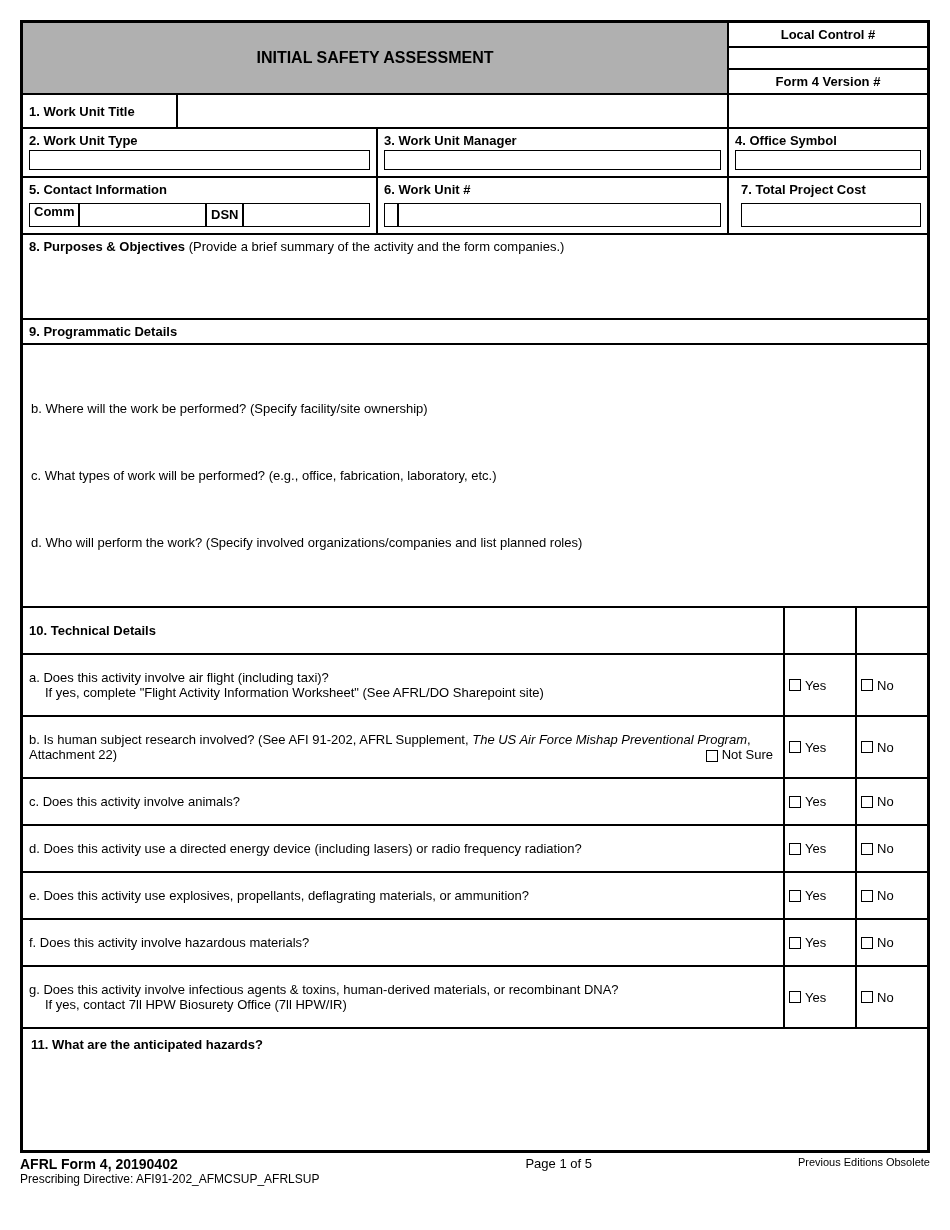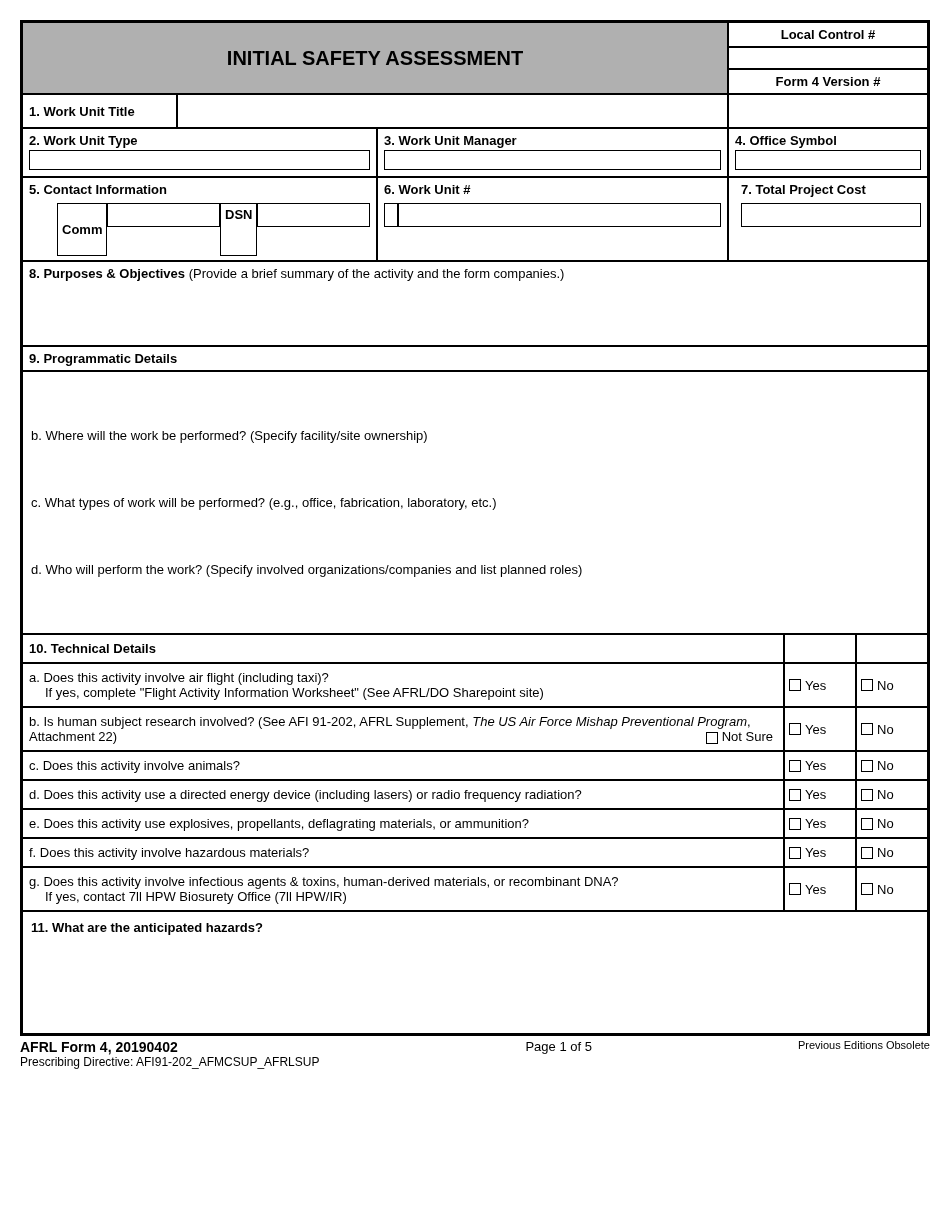--- a/index.html
+++ b/index.html
@@ -18,21 +18,21 @@
     border: 1px solid #000;
     padding: 4px 6px;
     position: relative;
   }
   .title-block {
     flex: 1;
     background: #b0b0b0;
     display: flex;
     align-items: center;
     justify-content: center;
-    font-size: 20px;
+    font-size: 16px;
     font-weight: bold;
     padding: 18px 0;
   }
   .right-header {
     min-width: 200px;
     text-align: center;
     font-weight: bold;
     padding: 4px 6px;
   }
   .input-line {
@@ -50,21 +50,21 @@
     height: 12px;
     border: 1px solid #000;
     background: #fff;
     vertical-align: middle;
     margin-right: 4px;
   }
   .tech-row { display: flex; }
   .tech-q {
     flex: 1;
     border: 1px solid #000;
-    padding: 6px 6px;
+    padding: 15px 6px;
     font-size: 13px;
   }
   .tech-yn {
     width: 72px;
     border: 1px solid #000;
     padding: 3px 4px;
     display: flex;
     align-items: center;
     font-size: 13px;
   }
@@ -118,21 +118,21 @@
     <div class="cell" style="width:200px;">
       <div class="label">4.  Office Symbol</div>
       <div class="input-line"></div>
     </div>
   </div>
 
   <div class="row">
     <div class="cell" style="flex:0 0 355px;">
       <div class="label" style="margin-bottom:6px;">5.  Contact Information</div>
       <div style="display:flex;gap:0;">
-        <div style="border:1px solid #000;padding:18px 4px;font-weight:bold;margin-left:28px;">Comm</div>
+        <div style="border:1px solid #000;padding:0 4px;font-weight:bold;">Comm</div>
         <div style="border:1px solid #000;flex:1;height:24px;"></div>
         <div style="border:1px solid #000;padding:3px 4px;font-weight:bold;">DSN</div>
         <div style="border:1px solid #000;flex:1;height:24px;"></div>
       </div>
     </div>
     <div class="cell" style="flex:1;">
       <div class="label" style="margin-bottom:6px;">6.  Work Unit #</div>
       <div style="display:flex;">
         <div style="border:1px solid #000;width:14px;height:24px;"></div>
         <div style="border:1px solid #000;flex:1;height:24px;"></div>

